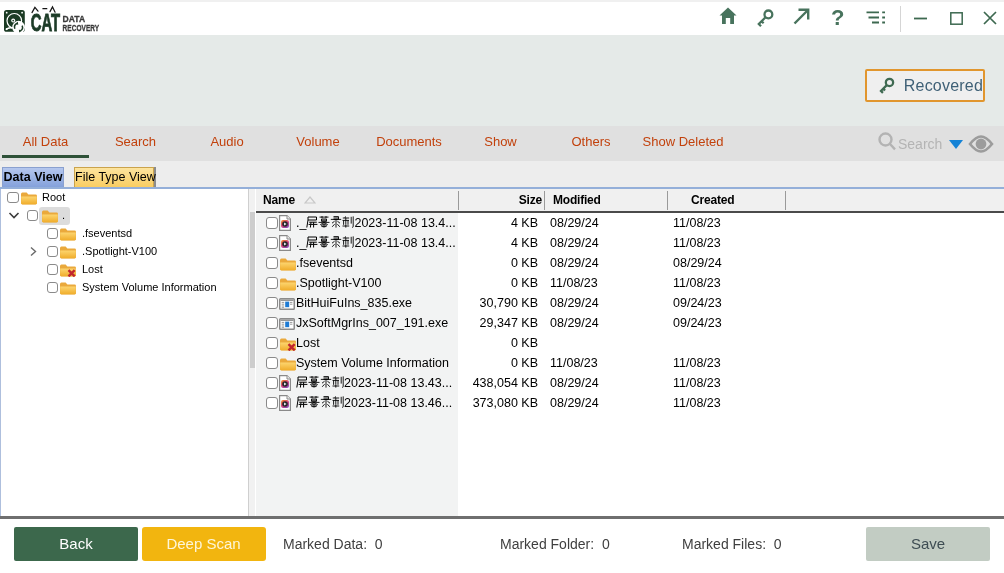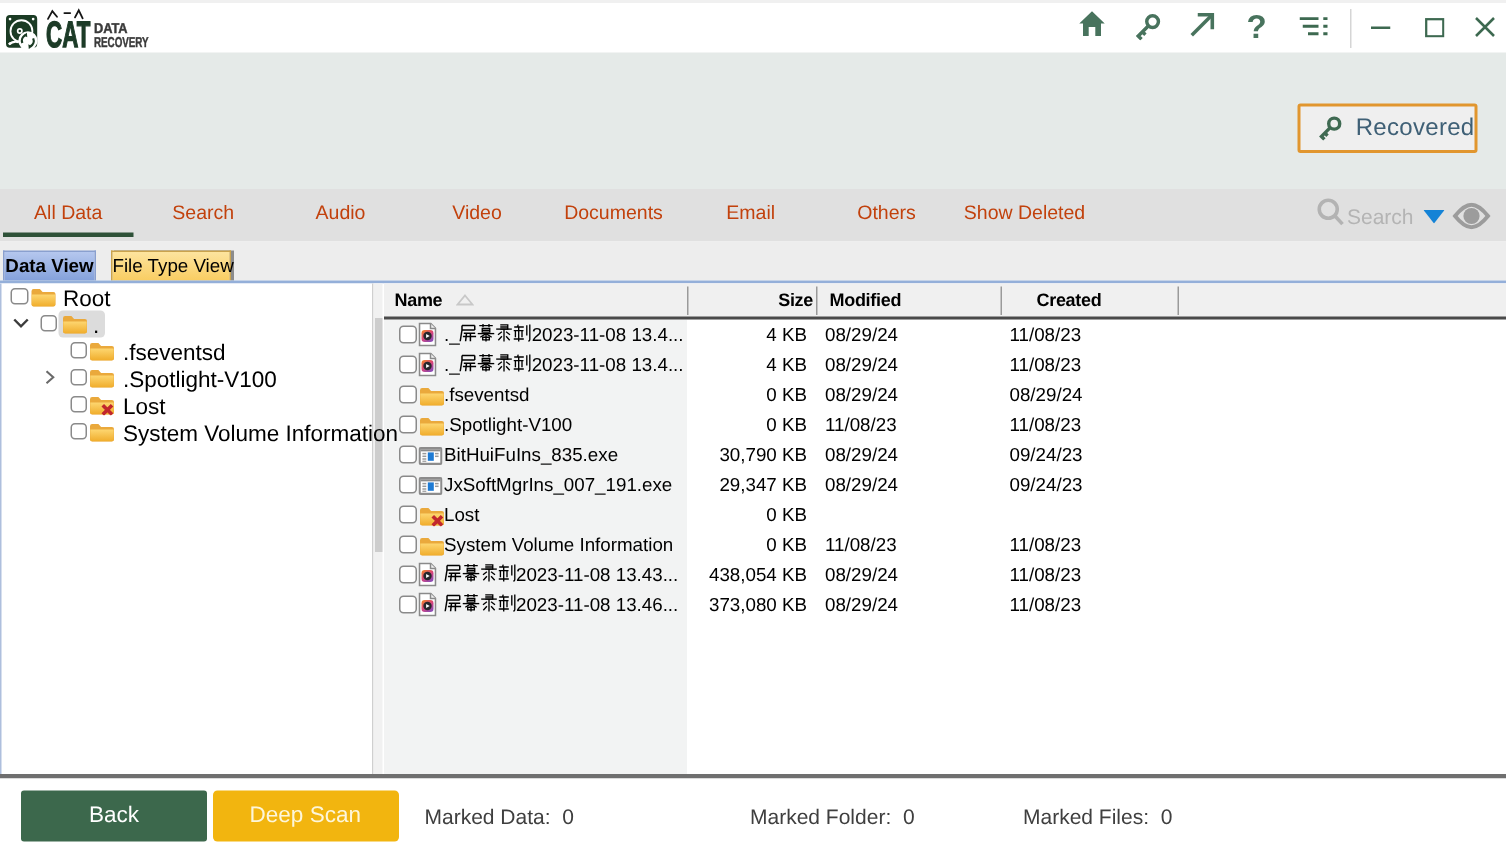--- a/index.html
+++ b/index.html
@@ -25,21 +25,21 @@
 #lhead{position:absolute;left:256px;top:189px;width:748px;height:23.5px;background:#f0f0f0;border-bottom:2px solid #4a4a4a}
 #lhead .sep{position:absolute;top:2px;width:1px;height:19px;background:#9a9a9a}
 #lhead span{position:absolute;top:0;height:21px;line-height:23px;font-size:12px;letter-spacing:-0.2px;font-weight:bold;color:#000}
 .row{position:absolute;left:256px;width:748px;height:20px;font-size:12.5px;color:#000}
 .cb{position:absolute;left:10px;top:4px;width:11.5px;height:11.5px;background:#fff;border:1px solid #8a8a8a;border-radius:3px}
 .nm{position:absolute;left:40px;top:2.5px;white-space:nowrap}
 .sz{position:absolute;left:158px;top:2.5px;width:124px;text-align:right}
 .md{position:absolute;left:294px;top:2.5px}
 .cr{position:absolute;left:417px;top:2.5px}
 .ric{position:absolute;left:23px;top:2px}
-.trow{position:absolute;font-size:15px;color:#000;height:18px;left:0;width:250px}
+.trow{position:absolute;font-size:11px;color:#000;height:18px;left:0;width:250px}
 .tcb{position:absolute;top:3px;width:11.5px;height:11.5px;background:#fff;border:1px solid #8a8a8a;border-radius:3px}
 .tnm{position:absolute;top:2.5px;white-space:nowrap}
 .tic{position:absolute;top:2px}
 .hl{position:absolute;left:39px;top:0;width:31px;height:18px;background:#dcdcdc;border-radius:3px}
 .exp{position:absolute;top:2px;width:12px;height:12px}
 #bbrd{position:absolute;left:0;top:516px;width:1004px;height:2.5px;background:#6f6f6f}
 #bbar{position:absolute;left:0;top:518.5px;width:1004px;height:54.5px;background:#fff}
 .btn{position:absolute;top:8px;height:34px;border-radius:2px;text-align:center;font-size:15px;line-height:34px}
 #bback{left:14px;width:124px;background:#3c684c;color:#fff}
 #bdeep{left:141.5px;width:124px;background:#f2b50f;color:#fdf6da;border-radius:3px}
@@ -189,23 +189,23 @@
           <path d="M9.9 9.1 L3.2 15.8 M4 15 L6 17 M6.3 12.7 L8.1 14.5"></path>
         </g>
       </svg>
       <span>Recovered</span>
     </div>
   </div>
 <div id="filters">
 <span class="f" style="left:45.5px">All Data</span>
 <span class="f" style="left:135.5px">Search</span>
 <span class="f" style="left:227px">Audio</span>
-<span class="f" style="left:318px">Video</span>
+<span class="f" style="left:318px">Volume</span>
 <span class="f" style="left:409px">Documents</span>
-<span class="f" style="left:500.5px">Email</span>
+<span class="f" style="left:500.5px">Show</span>
 <span class="f" style="left:591px">Others</span>
 <span class="f" style="left:683px">Show Deleted</span>
 <div id="uline"></div>
 <svg class="abs" style="left:877px;top:5px" width="20" height="21" viewBox="0 0 20 21">
       <g fill="none" stroke="#b3b3b3" stroke-width="2.4">
         <circle cx="8.5" cy="8.5" r="6"></circle>
         <path d="M13 13 L18 18.4"></path>
       </g>
     </svg>
 <span id="stext">Search</span>
@@ -422,13 +422,14 @@
       <span class="tnm" style="left:82px">System Volume Information</span>
     </div>
 </div>
 <div id="bbrd"></div>
 <div id="bbar">
 <div class="btn" id="bback">Back</div>
 <div class="btn" id="bdeep">Deep Scan</div>
 <span class="mk" style="left:283px">Marked Data:&nbsp;&nbsp;0</span>
 <span class="mk" style="left:500px">Marked Folder:&nbsp;&nbsp;0</span>
 <span class="mk" style="left:682px">Marked Files:&nbsp;&nbsp;0</span>
+<div class="btn" id="bsave">Save</div>
 </div>
 
 </body></html>

